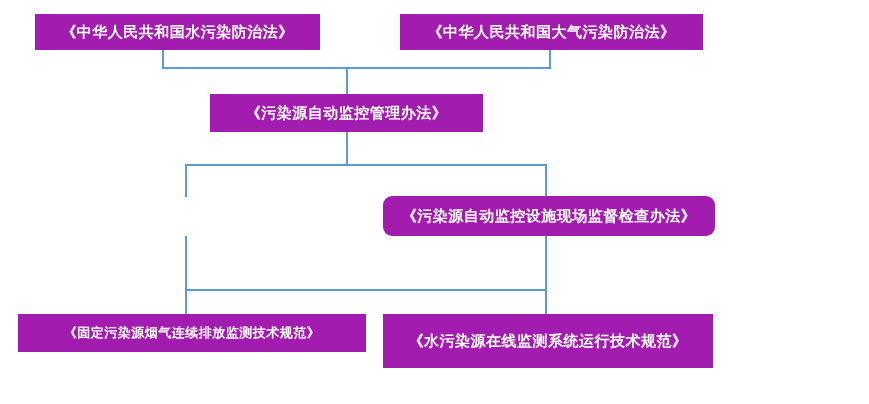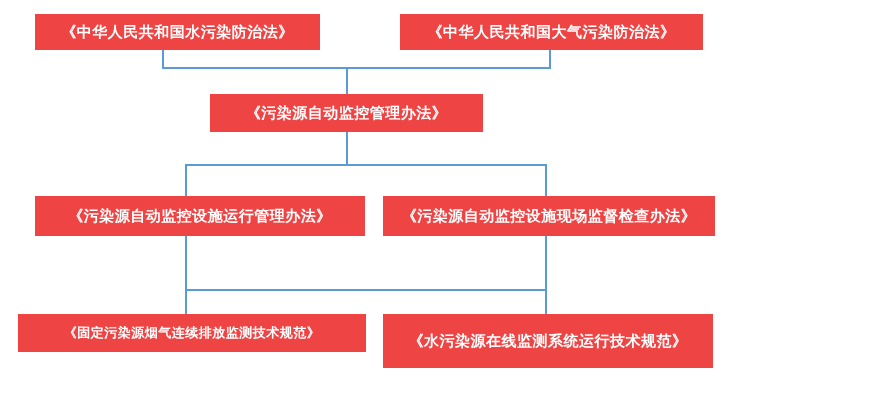--- a/index.html
+++ b/index.html
@@ -18,39 +18,39 @@
   .connectors {
     position: absolute;
     left: 0;
     top: 0;
     width: 869px;
     height: 404px;
     pointer-events: none;
   }
   .node {
     position: absolute;
-    background: #ef4444;
+    background: #a21caf;
     color: #ffffff;
     font-weight: bold;
     font-size: 15px;
     display: flex;
     align-items: center;
     justify-content: center;
     text-align: center;
     line-height: 1.1;
     letter-spacing: 0.5px;
     box-sizing: border-box;
     padding: 2px 4px;
     white-space: nowrap;
   }
   .node-water-law            { left: 35px;  top: 14px;  width: 285px; height: 36px; }
   .node-air-law              { left: 400px; top: 14px;  width: 303px; height: 36px; }
   .node-auto-monitoring      { left: 210px; top: 94px;  width: 273px; height: 38px; }
   .node-facility-operation   { left: 35px;  top: 196px; width: 330px; height: 40px; }
-  .node-onsite-inspection    { left: 383px; top: 196px; width: 332px; height: 40px; }
+  .node-onsite-inspection    { left: 383px; top: 196px; width: 332px; height: 40px; border-radius: 9px; }
   .node-flue-gas-spec        { left: 18px;  top: 314px; width: 348px; height: 38px; font-size: 13px; }
   .node-water-online-spec    { left: 383px; top: 314px; width: 330px; height: 54px; }
 </style>
 </head>
 <body>
 
 <div class="canvas">
 
   <svg class="connectors" viewBox="0 0 869 404" xmlns="http://www.w3.org/2000/svg">
     <g stroke="#5b9bd5" stroke-width="2" fill="none">
@@ -70,21 +70,20 @@
       <line x1="185" y1="290" x2="547" y2="290"></line>
     </g>
   </svg>
 
   <div class="node node-water-law">《中华人民共和国水污染防治法》</div>
 
   <div class="node node-auto-monitoring">《污染源自动监控管理办法》</div>
 
   <div class="node node-air-law">《中华人民共和国大气污染防治法》</div>
 
-  <div class="node node-facility-operation">《污染源自动监控设施运行管理办法》</div>
 
   <div class="node node-onsite-inspection">《污染源自动监控设施现场监督检查办法》</div>
 
   <div class="node node-flue-gas-spec">《固定污染源烟气连续排放监测技术规范》</div>
 
   <div class="node node-water-online-spec">《水污染源在线监测系统运行技术规范》</div>
 
 </div>
 
 </body></html>

